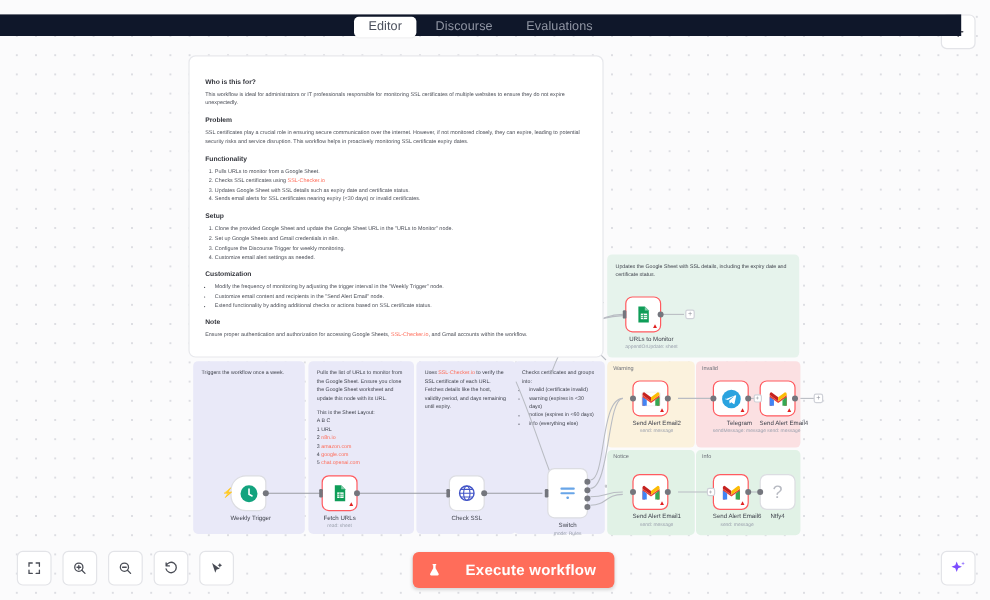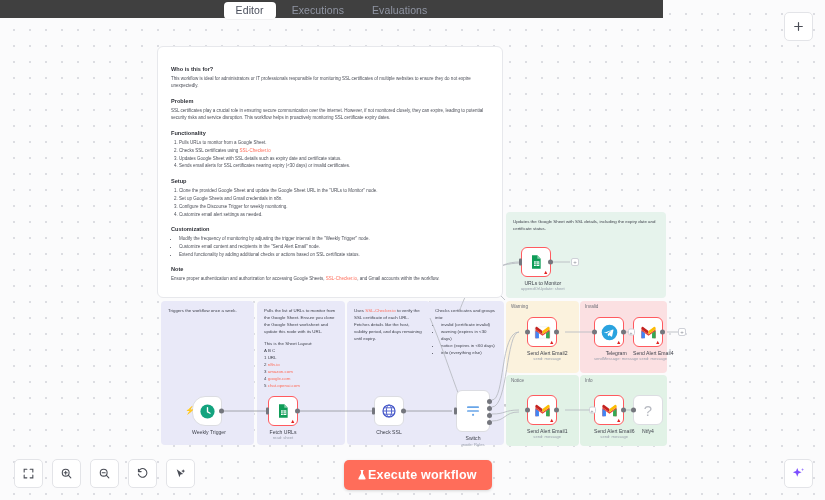--- a/index.html
+++ b/index.html
@@ -15,22 +15,22 @@
   .canvas {
     position: absolute; inset: 0;
     background-color: #fbfbfc;
     background-image: radial-gradient(#dcdde2 0.9px, transparent 0.9px);
     background-size: 16px 16px;
     background-position: 6px 6px;
   }
 
   
   .tabbar {
-    position: absolute; top: 0; left: 0; width: 663px; height: 18px;
-    background: #404040;
+    position: absolute; top: 12px; left: 0; width: 801px; height: 18px;
+    background: #0f172a;
     display: flex; align-items: flex-end; justify-content: center;
     gap: 4px; z-index: 40;
   }
   .tab {
     font-size: 10.5px; color: #9095a3; padding: 2px 12px 3px 12px;
     border-radius: 4px; letter-spacing: .1px; white-space: nowrap;
     position: relative; top: 1px;
   }
   .tab.active { background: #ffffff; color: #4a4f5c; box-shadow: 0 0 0 1px rgba(0,0,0,.04); }
 
@@ -45,21 +45,21 @@
 
   
   .toolbar { position: absolute; left: 14px; bottom: 12px; display: flex; gap: 9px; z-index: 35; }
   .toolbar .sqbtn { width: 29px; height: 29px; }
 
   
   .execute {
     position: absolute; left: 344px; bottom: 10px;
     height: 30px; padding: 0 15px 0 12px;
     background: #ff6d5a; color: #fff; border: none; border-radius: 5px;
-    display: flex; align-items: center; gap: 0;
+    display: flex; align-items: center; gap: 20px;
     font-size: 12.5px; font-weight: 600; letter-spacing: .2px;
     box-shadow: 0 1px 3px rgba(0,0,0,.15); z-index: 36;
   }
 
   
   .doc-note {
     position: absolute; left: 157px; top: 46px; width: 346px; height: 252px;
     background: #ffffff; border: 1px solid #e7e8ec; border-radius: 6px;
     padding: 11px 13px 0 13px; overflow: hidden; z-index: 10;
   }
@@ -160,21 +160,21 @@
     <path class="light" d="M505,300 C478,275 500,262 519,262"></path>
     <path class="light" d="M470,290 C480,272 498,264 519,263"></path>
     <path class="light" d="M552,262 H570"></path>
 
     <path class="light" d="M503,252 C478,268 468,288 459,312"></path>
     <path class="light" d="M430,318 C442,346 450,372 460,398"></path>
   </svg>
 
   <div class="tabbar">
     <div class="tab active">Editor</div>
-    <div class="tab">Executions</div>
+    <div class="tab">Discourse</div>
     <div class="tab">Evaluations</div>
   </div>
 
   <div class="sqbtn plus-btn">
     <svg width="13" height="13" viewBox="0 0 24 24">
       <path d="M12 5v14M5 12h14" stroke="#4a4d56" stroke-width="2.2" stroke-linecap="round"></path>
     </svg>
   </div>
 
   <div class="sqbtn ai-btn">

